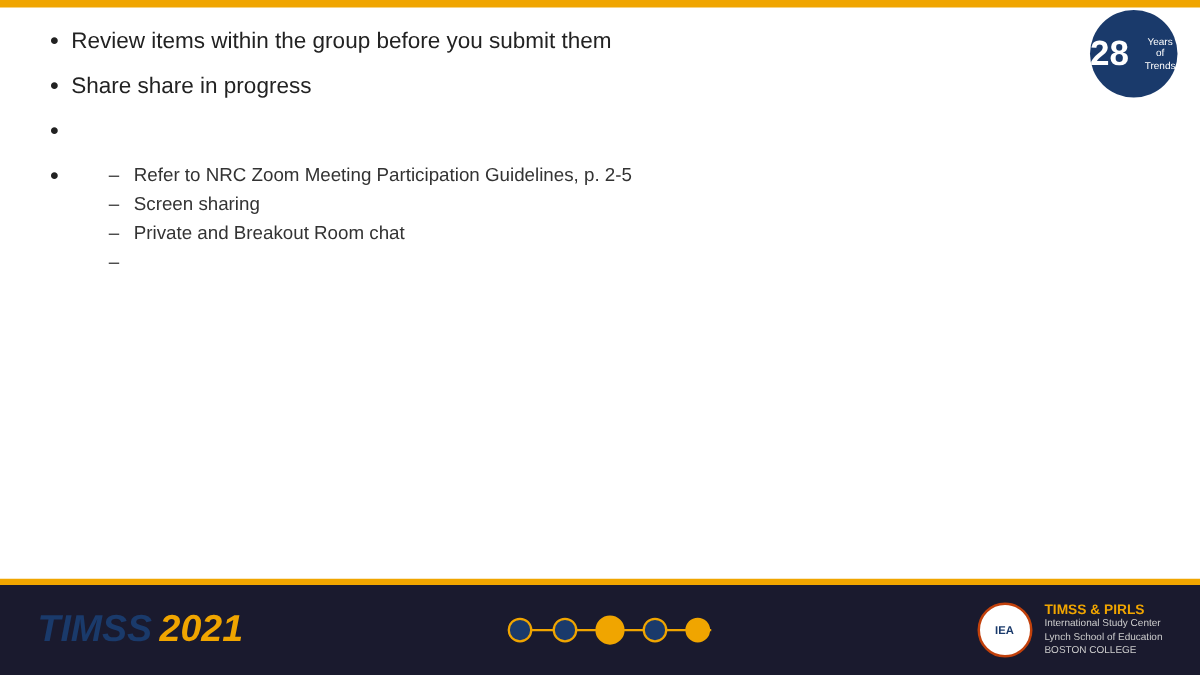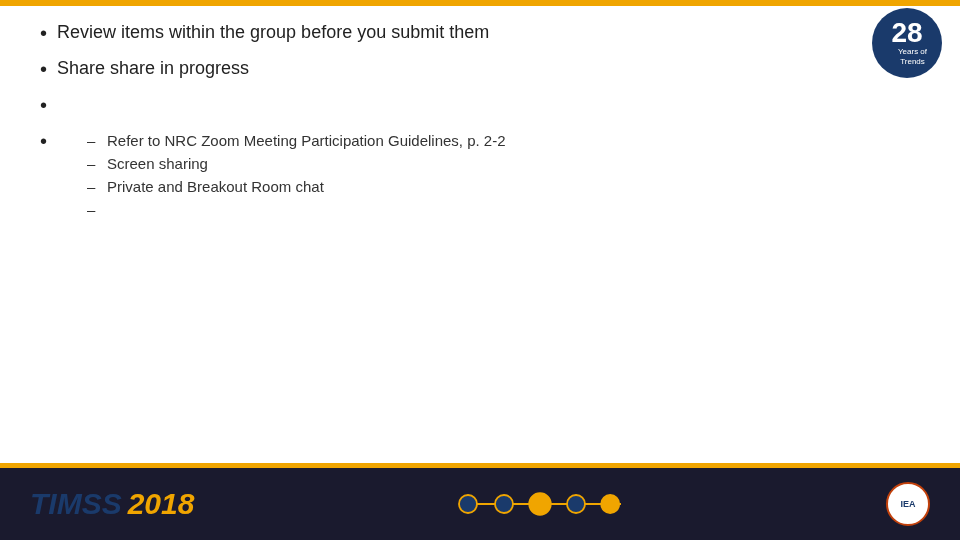--- a/index.html
+++ b/index.html
@@ -50,21 +50,21 @@
     
     .badge {
       position: absolute;
       top: 8px;
       right: 18px;
       width: 70px;
       height: 70px;
       background: #1a3a6b;
       border-radius: 50%;
       display: flex;
-      flex-direction: column;
+      flex-direction: row;
       align-items: center;
       justify-content: center;
       color: white;
       text-align: center;
     }
 
     .badge-number {
       font-size: 28px;
       font-weight: bold;
       line-height: 1;
@@ -243,21 +243,21 @@
         <div><span class="bullet-text">Share share in progress</span></div>
       </li>
       <li class="bullet-item">
         <span class="bullet-dot">•</span>
       </li>
       <li class="bullet-item">
         <span class="bullet-dot">•</span>
         <div><ul class="sub-list">
             <li class="sub-item">
               <span class="sub-dash">–</span>
-              <span>Refer to NRC Zoom Meeting Participation Guidelines, p. 2-2</span>
+              <span>Refer to NRC Zoom Meeting Participation Guidelines, p. 2-5</span>
             </li>
             <li class="sub-item">
               <span class="sub-dash">–</span>
               <span>Screen sharing</span>
             </li>
             <li class="sub-item">
               <span class="sub-dash">–</span>
               <span>Private and Breakout Room chat</span>
             </li>
             <li class="sub-item">
@@ -266,34 +266,40 @@
           </ul></div>
       </li>
     </ul>
 </div>
 
 <div class="bottom-gold-line"></div>
 
 <div class="bottom-bar">
   <div class="timss-logo">
     <span class="timss-text">TIMSS</span>
-    <span class="year-text">2018</span>
+    <span class="year-text">2021</span>
   </div>
 
   <div class="chain-dots">
     <svg class="chain-svg" viewBox="0 0 200 44" xmlns="http://www.w3.org/2000/svg">
 
       <line x1="10" y1="22" x2="190" y2="22" stroke="#F0A500" stroke-width="2"></line>
 
       <circle cx="20" cy="22" r="10" fill="#1a3a6b" stroke="#F0A500" stroke-width="2"></circle>
       <circle cx="60" cy="22" r="10" fill="#1a3a6b" stroke="#F0A500" stroke-width="2"></circle>
       <circle cx="100" cy="22" r="12" fill="#F0A500" stroke="#F0A500" stroke-width="2"></circle>
       <circle cx="140" cy="22" r="10" fill="#1a3a6b" stroke="#F0A500" stroke-width="2"></circle>
       <circle cx="178" cy="22" r="10" fill="#F0A500" stroke="#F0A500" stroke-width="2"></circle>
     </svg>
   </div>
 
   <div class="iea-area">
     <div class="iea-circle">
       <span class="iea-circle-text">IEA</span>
     </div>
+    <div class="iea-info">
+      <span class="iea-top">TIMSS &amp; PIRLS</span>
+      <span class="iea-sub">International Study Center</span>
+      <span class="iea-sub">Lynch School of Education</span>
+      <span class="iea-sub">BOSTON COLLEGE</span>
+    </div>
   </div>
 </div>
 
 </body></html>

